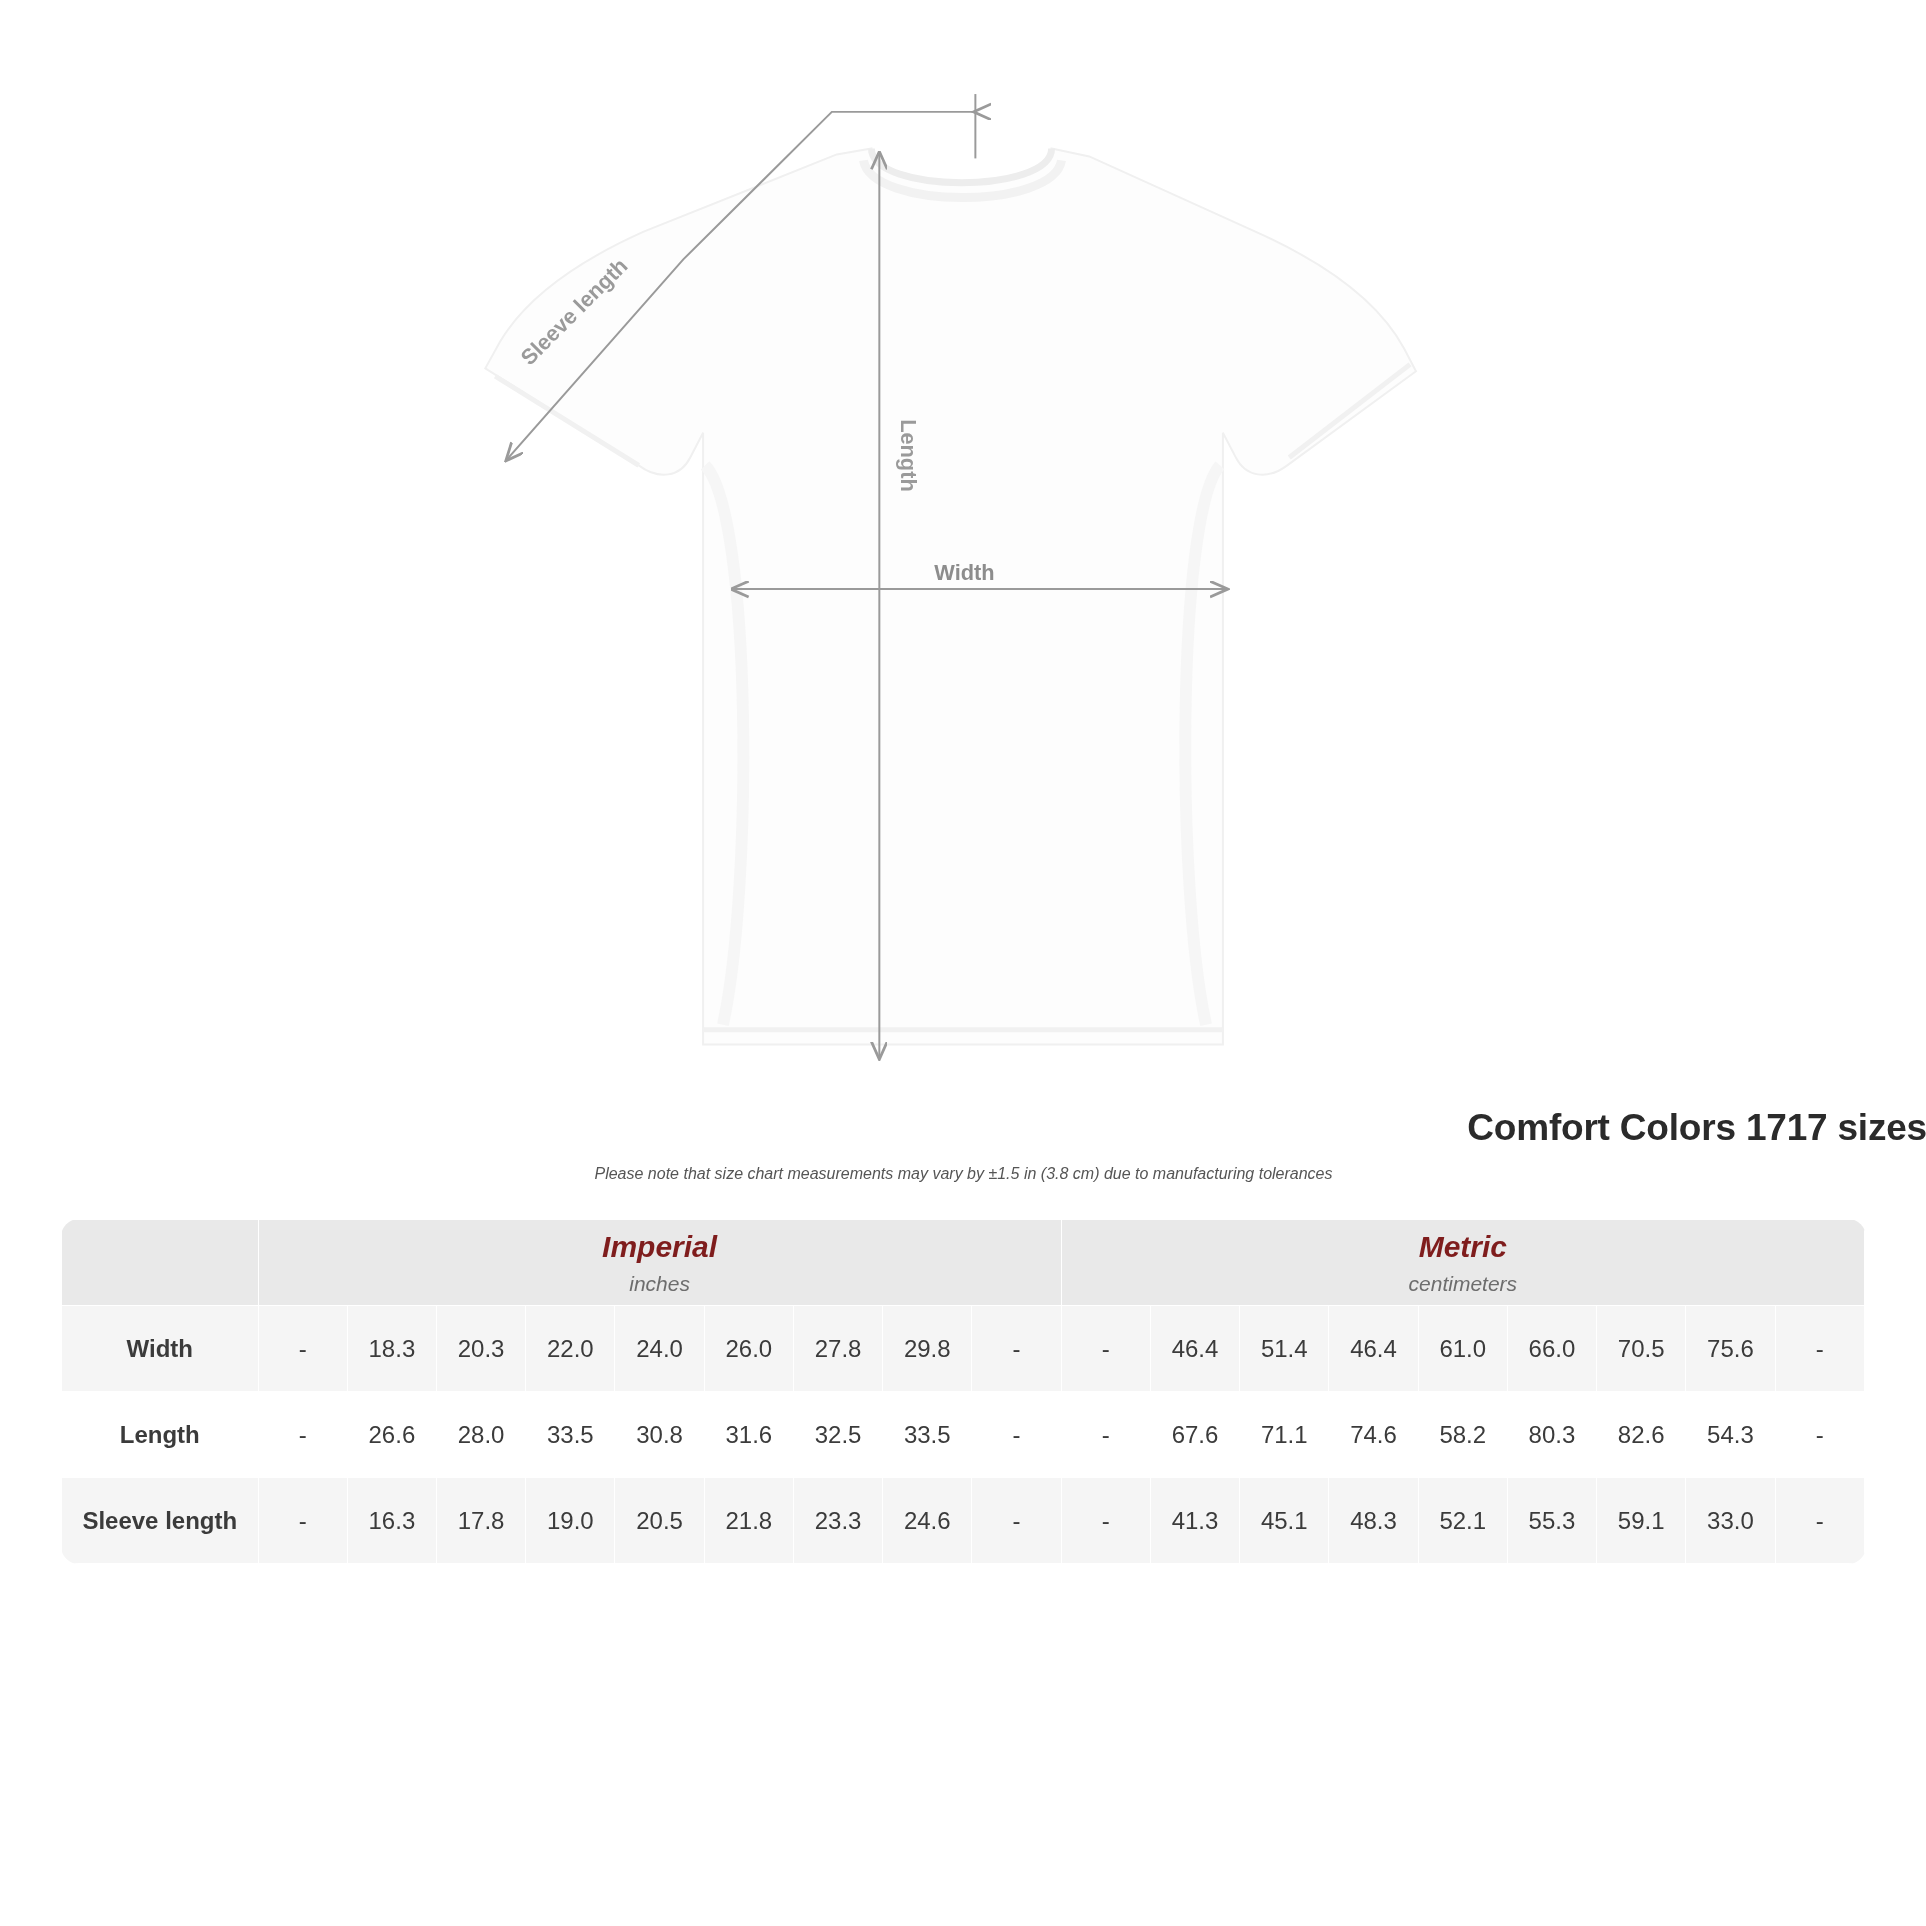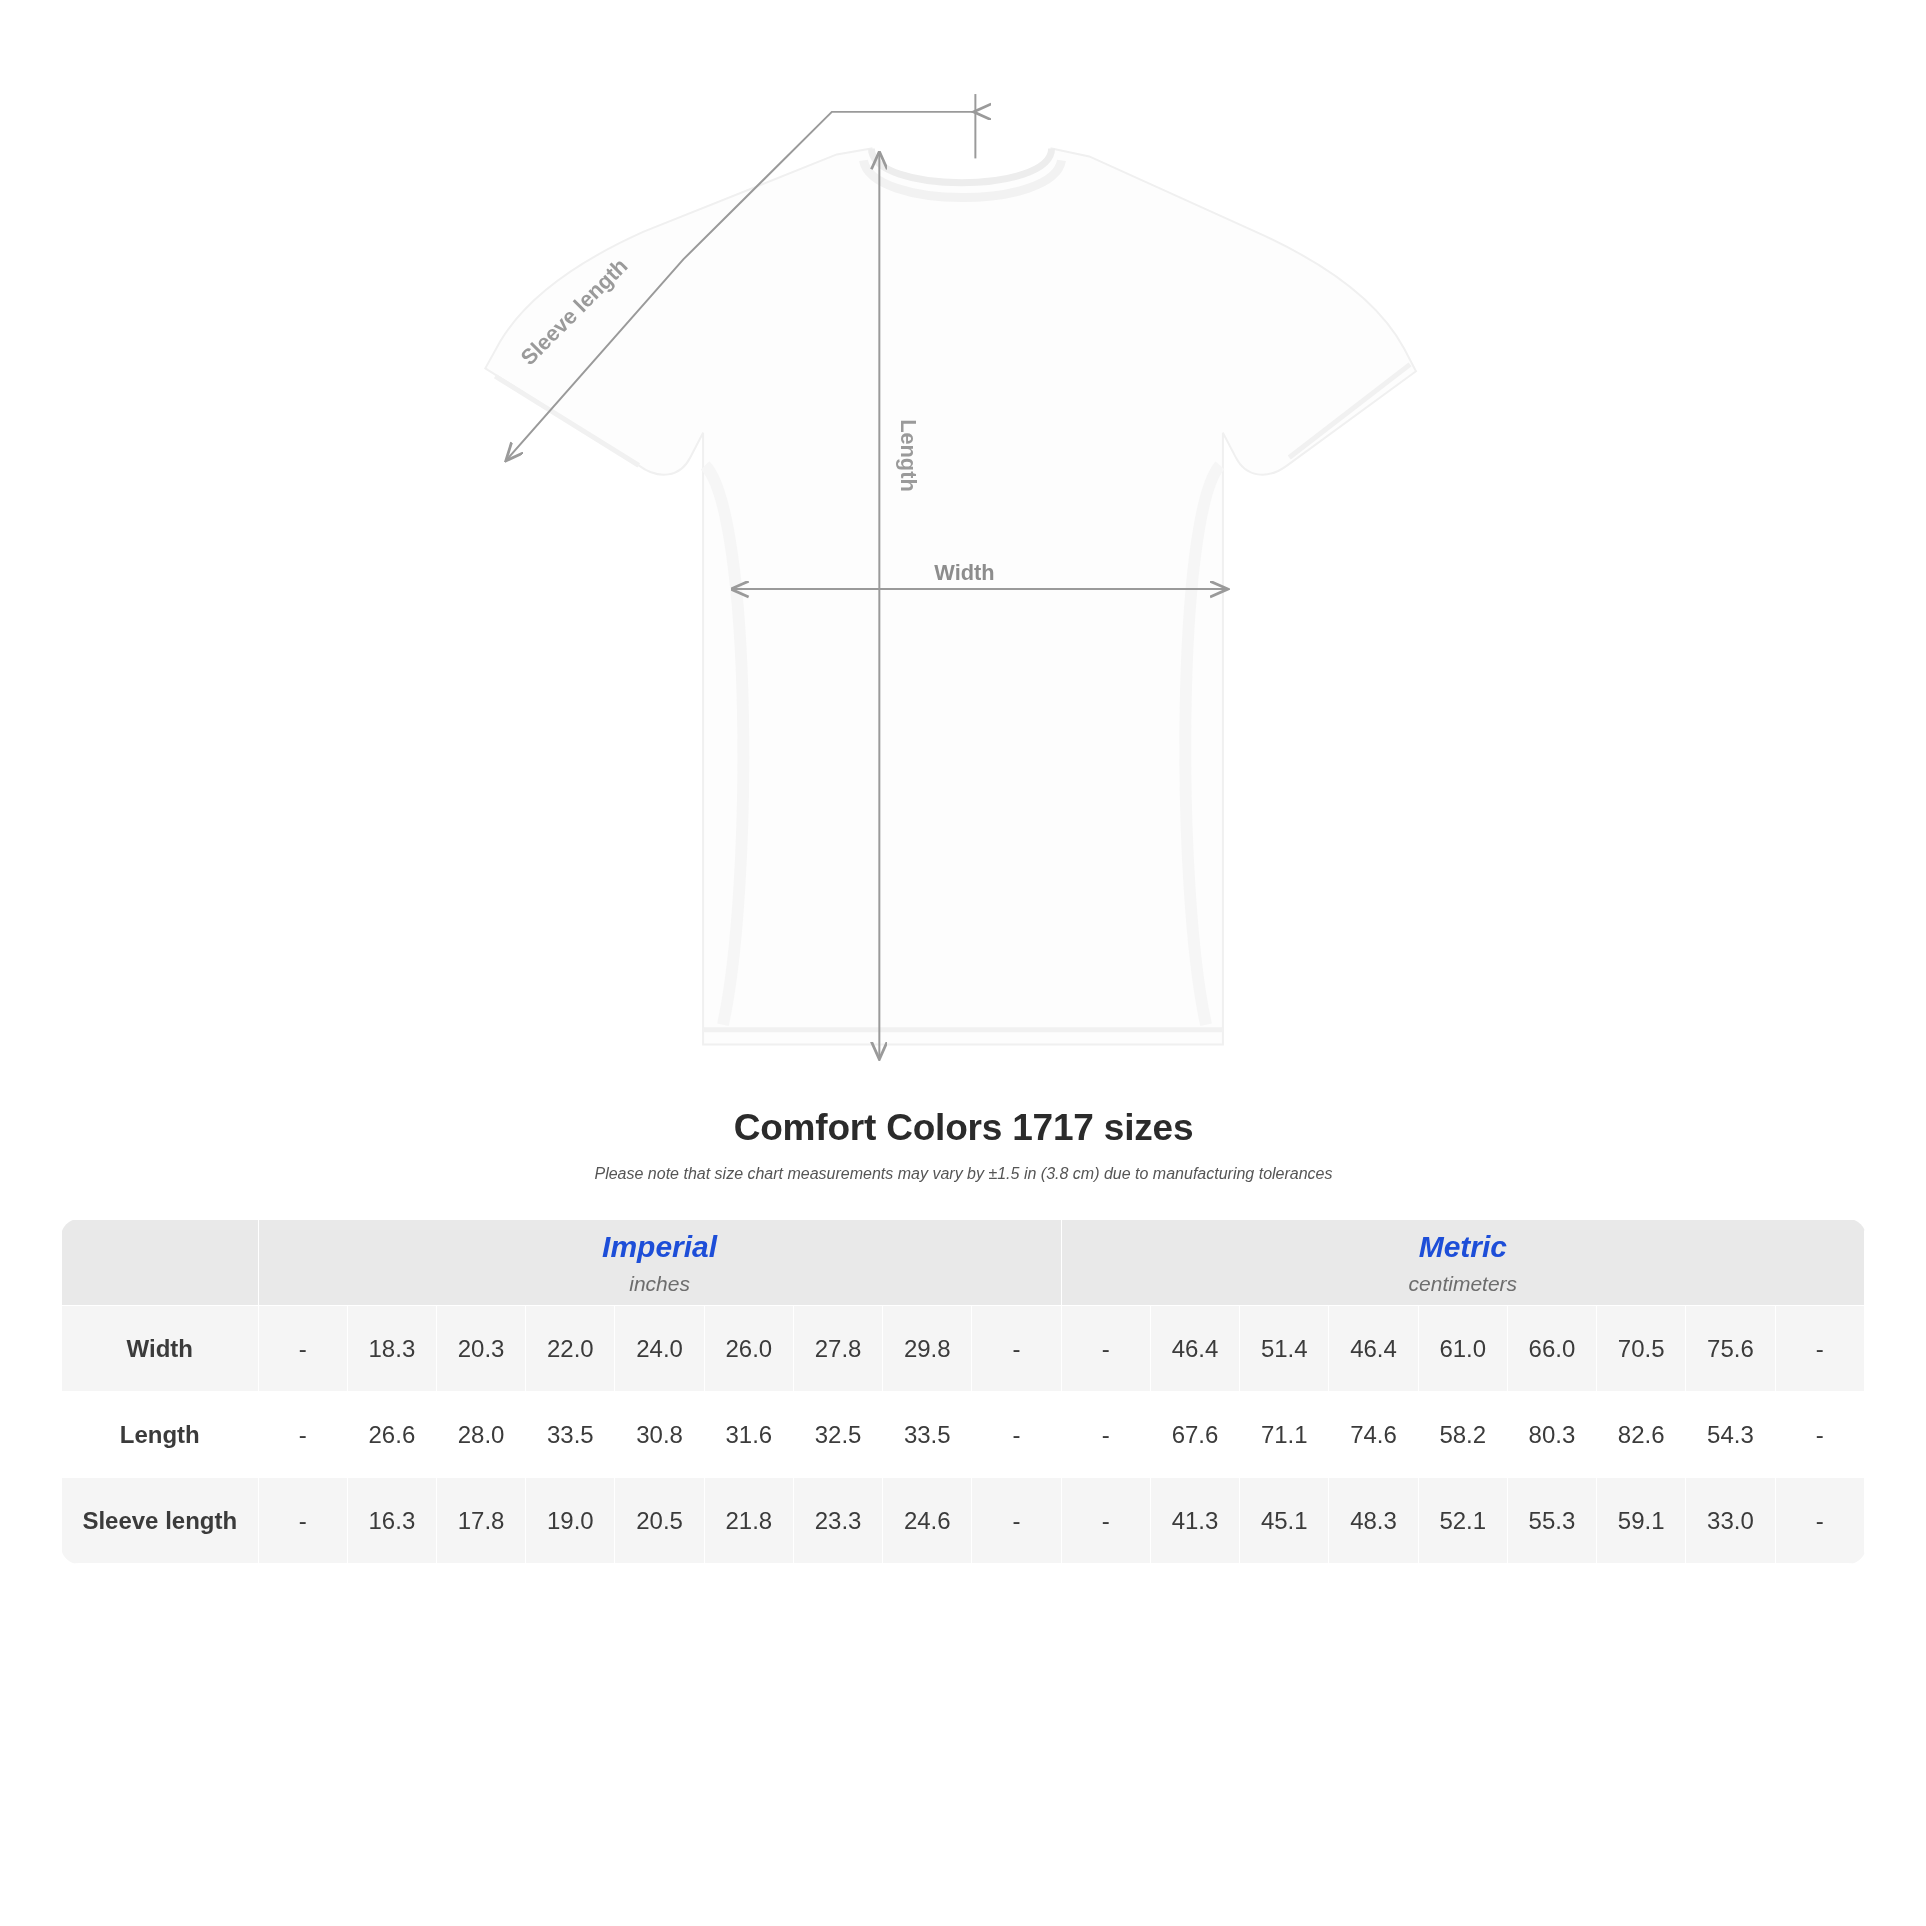--- a/index.html
+++ b/index.html
@@ -34,20 +34,21 @@
   
   .title-block {
     text-align: center;
     margin-top: 8px;
   }
   .chart-title {
     font-size: 37px;
     font-weight: bold;
     color: #2b2b2b;
     letter-spacing: -0.2px;
+    text-align: right;
   }
   .chart-note {
     font-size: 16px;
     font-style: italic;
     color: #555555;
     margin-top: 16px;
   }
 
   
   .table-wrap {
@@ -75,21 +76,21 @@
     overflow: hidden;
   }
   .unit-head {
     background: #e9e9e9 !important;
     height: 125px;
   }
   .unit-head .unit-name {
     font-size: 30px;
     font-weight: bold;
     font-style: italic;
-    color: #1d4ed8;
+    color: #7f1d1d;
   }
   .unit-head .unit-sub {
     font-size: 21px;
     font-style: italic;
     color: #6d6d6d;
     margin-top: 8px;
   }
   .corner-cell {
     background: #e9e9e9 !important;
   }

